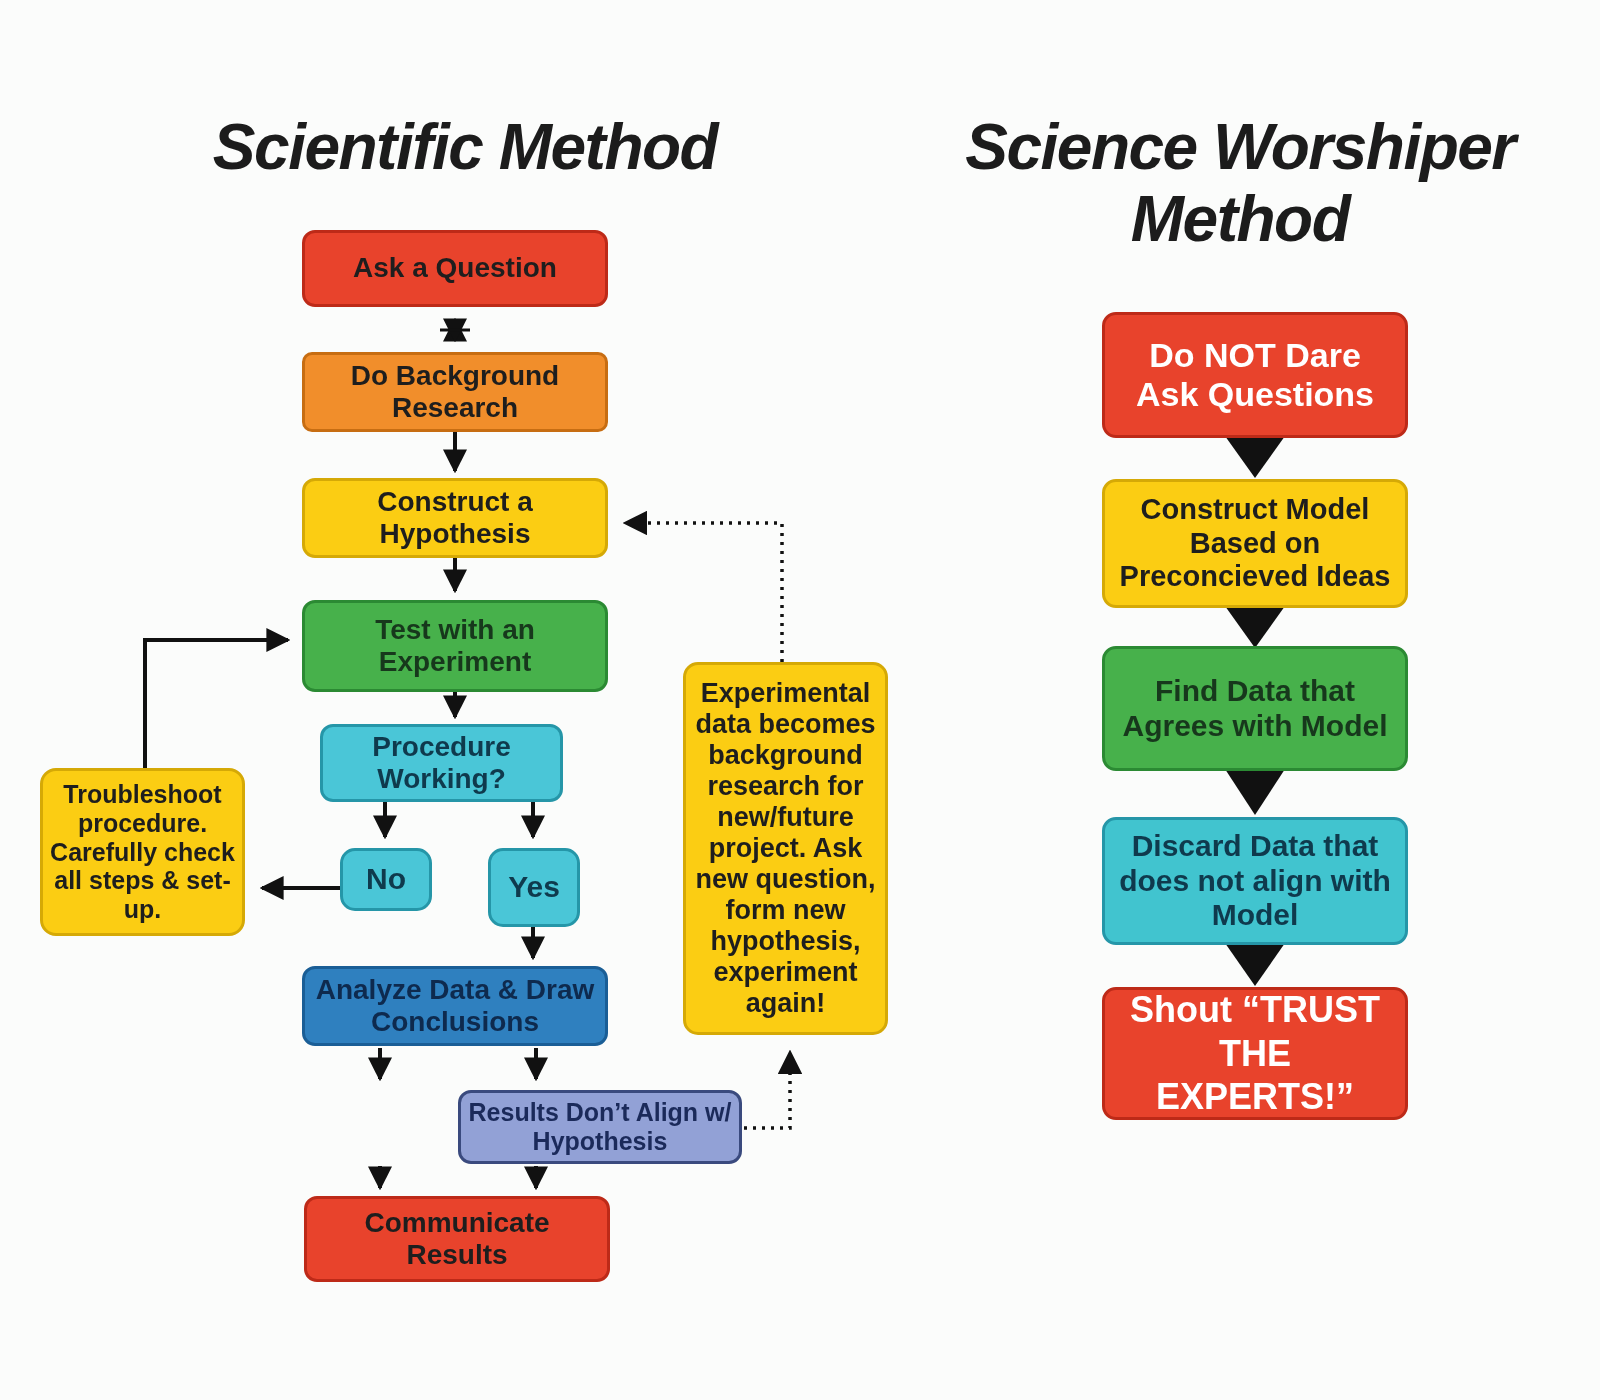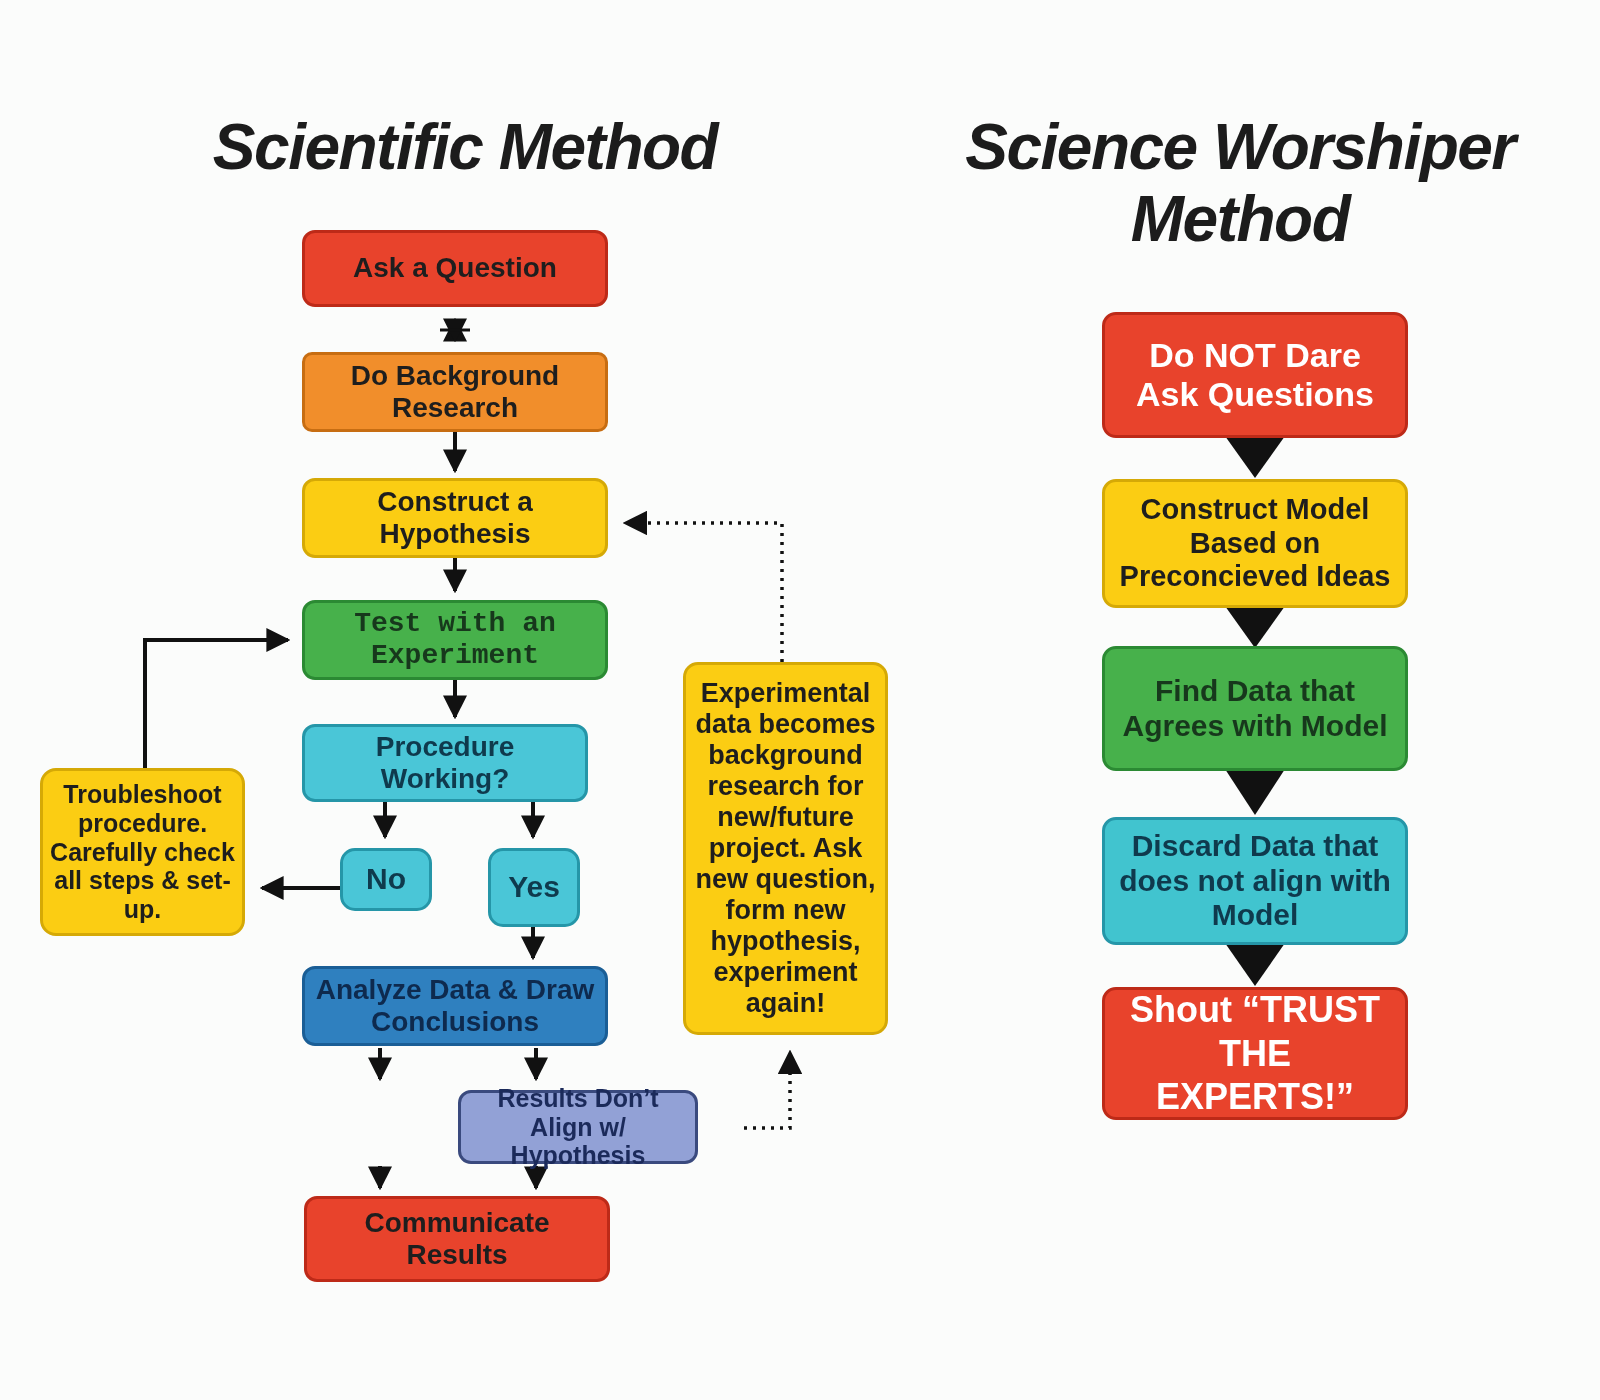--- a/index.html
+++ b/index.html
@@ -106,34 +106,34 @@
       <polygon points="1225,943 1285,943 1255,986"></polygon>
     </g>
   </svg>
 
   <div class="node c-red" style="left:302px;top:230px;width:306px;height:77px;">Ask a Question</div>
 
   <div class="node c-orange" style="left:302px;top:352px;width:306px;height:80px;">Do Background Research</div>
 
   <div class="node c-yellow" style="left:302px;top:478px;width:306px;height:80px;">Construct a Hypothesis</div>
 
-  <div class="node c-green" style="left:302px;top:600px;width:306px;height:80px;font-family:Liberation Mono, monospace;">Test with an Experiment</div>
+  <div class="node c-green" style="left:302px;top:600px;width:306px;height:92px;">Test with an Experiment</div>
 
-  <div class="node c-teal" style="left:302px;top:724px;width:286px;height:78px;text-align:center;">Procedure Working?</div>
+  <div class="node c-teal" style="left:320px;top:724px;width:243px;height:78px;text-align:center;">Procedure Working?</div>
 
   <div class="node c-teal no-yes" style="left:340px;top:848px;width:92px;height:63px;">No</div>
 
   <div class="node c-teal no-yes" style="left:488px;top:848px;width:92px;height:79px;">Yes</div>
 
   <div class="node c-yellow small-label" style="left:40px;top:768px;width:205px;height:168px;padding:20px 2px;border-radius:16px;">Troubleshoot procedure. Carefully check all steps &amp; set-up.</div>
 
   <div class="node c-blue" style="left:302px;top:966px;width:306px;height:80px;">Analyze Data &amp; Draw Conclusions</div>
 
 
-  <div class="node c-periwinkle small-label" style="left:458px;top:1090px;width:240px;height:74px;padding:4px 6px;">Results Don’t Align w/ Hypothesis</div>
+  <div class="node c-periwinkle small-label" style="left:458px;top:1090px;width:284px;height:74px;padding:4px 6px;">Results Don’t Align w/ Hypothesis</div>
 
   <div class="node c-red communicate-pad" style="left:304px;top:1196px;width:306px;height:86px;text-align:center;">Communicate Results</div>
 
   <div class="node c-yellow note-box" style="left:683px;top:662px;width:205px;height:373px;">Experimental data becomes background research for new/future project. Ask new question, form new hypothesis, experiment again!</div>
 
   <div class="node c-red right-box right-box-red1 white-text" style="left:1102px;top:312px;width:306px;height:126px;">Do NOT Dare Ask Questions</div>
 
   <div class="node c-yellow right-box right-box-yellow" style="left:1102px;top:479px;width:306px;height:129px;">Construct Model Based on Preconcieved Ideas</div>
 
   <div class="node c-green right-box" style="left:1102px;top:646px;width:306px;height:125px;">Find Data that Agrees with Model</div>

